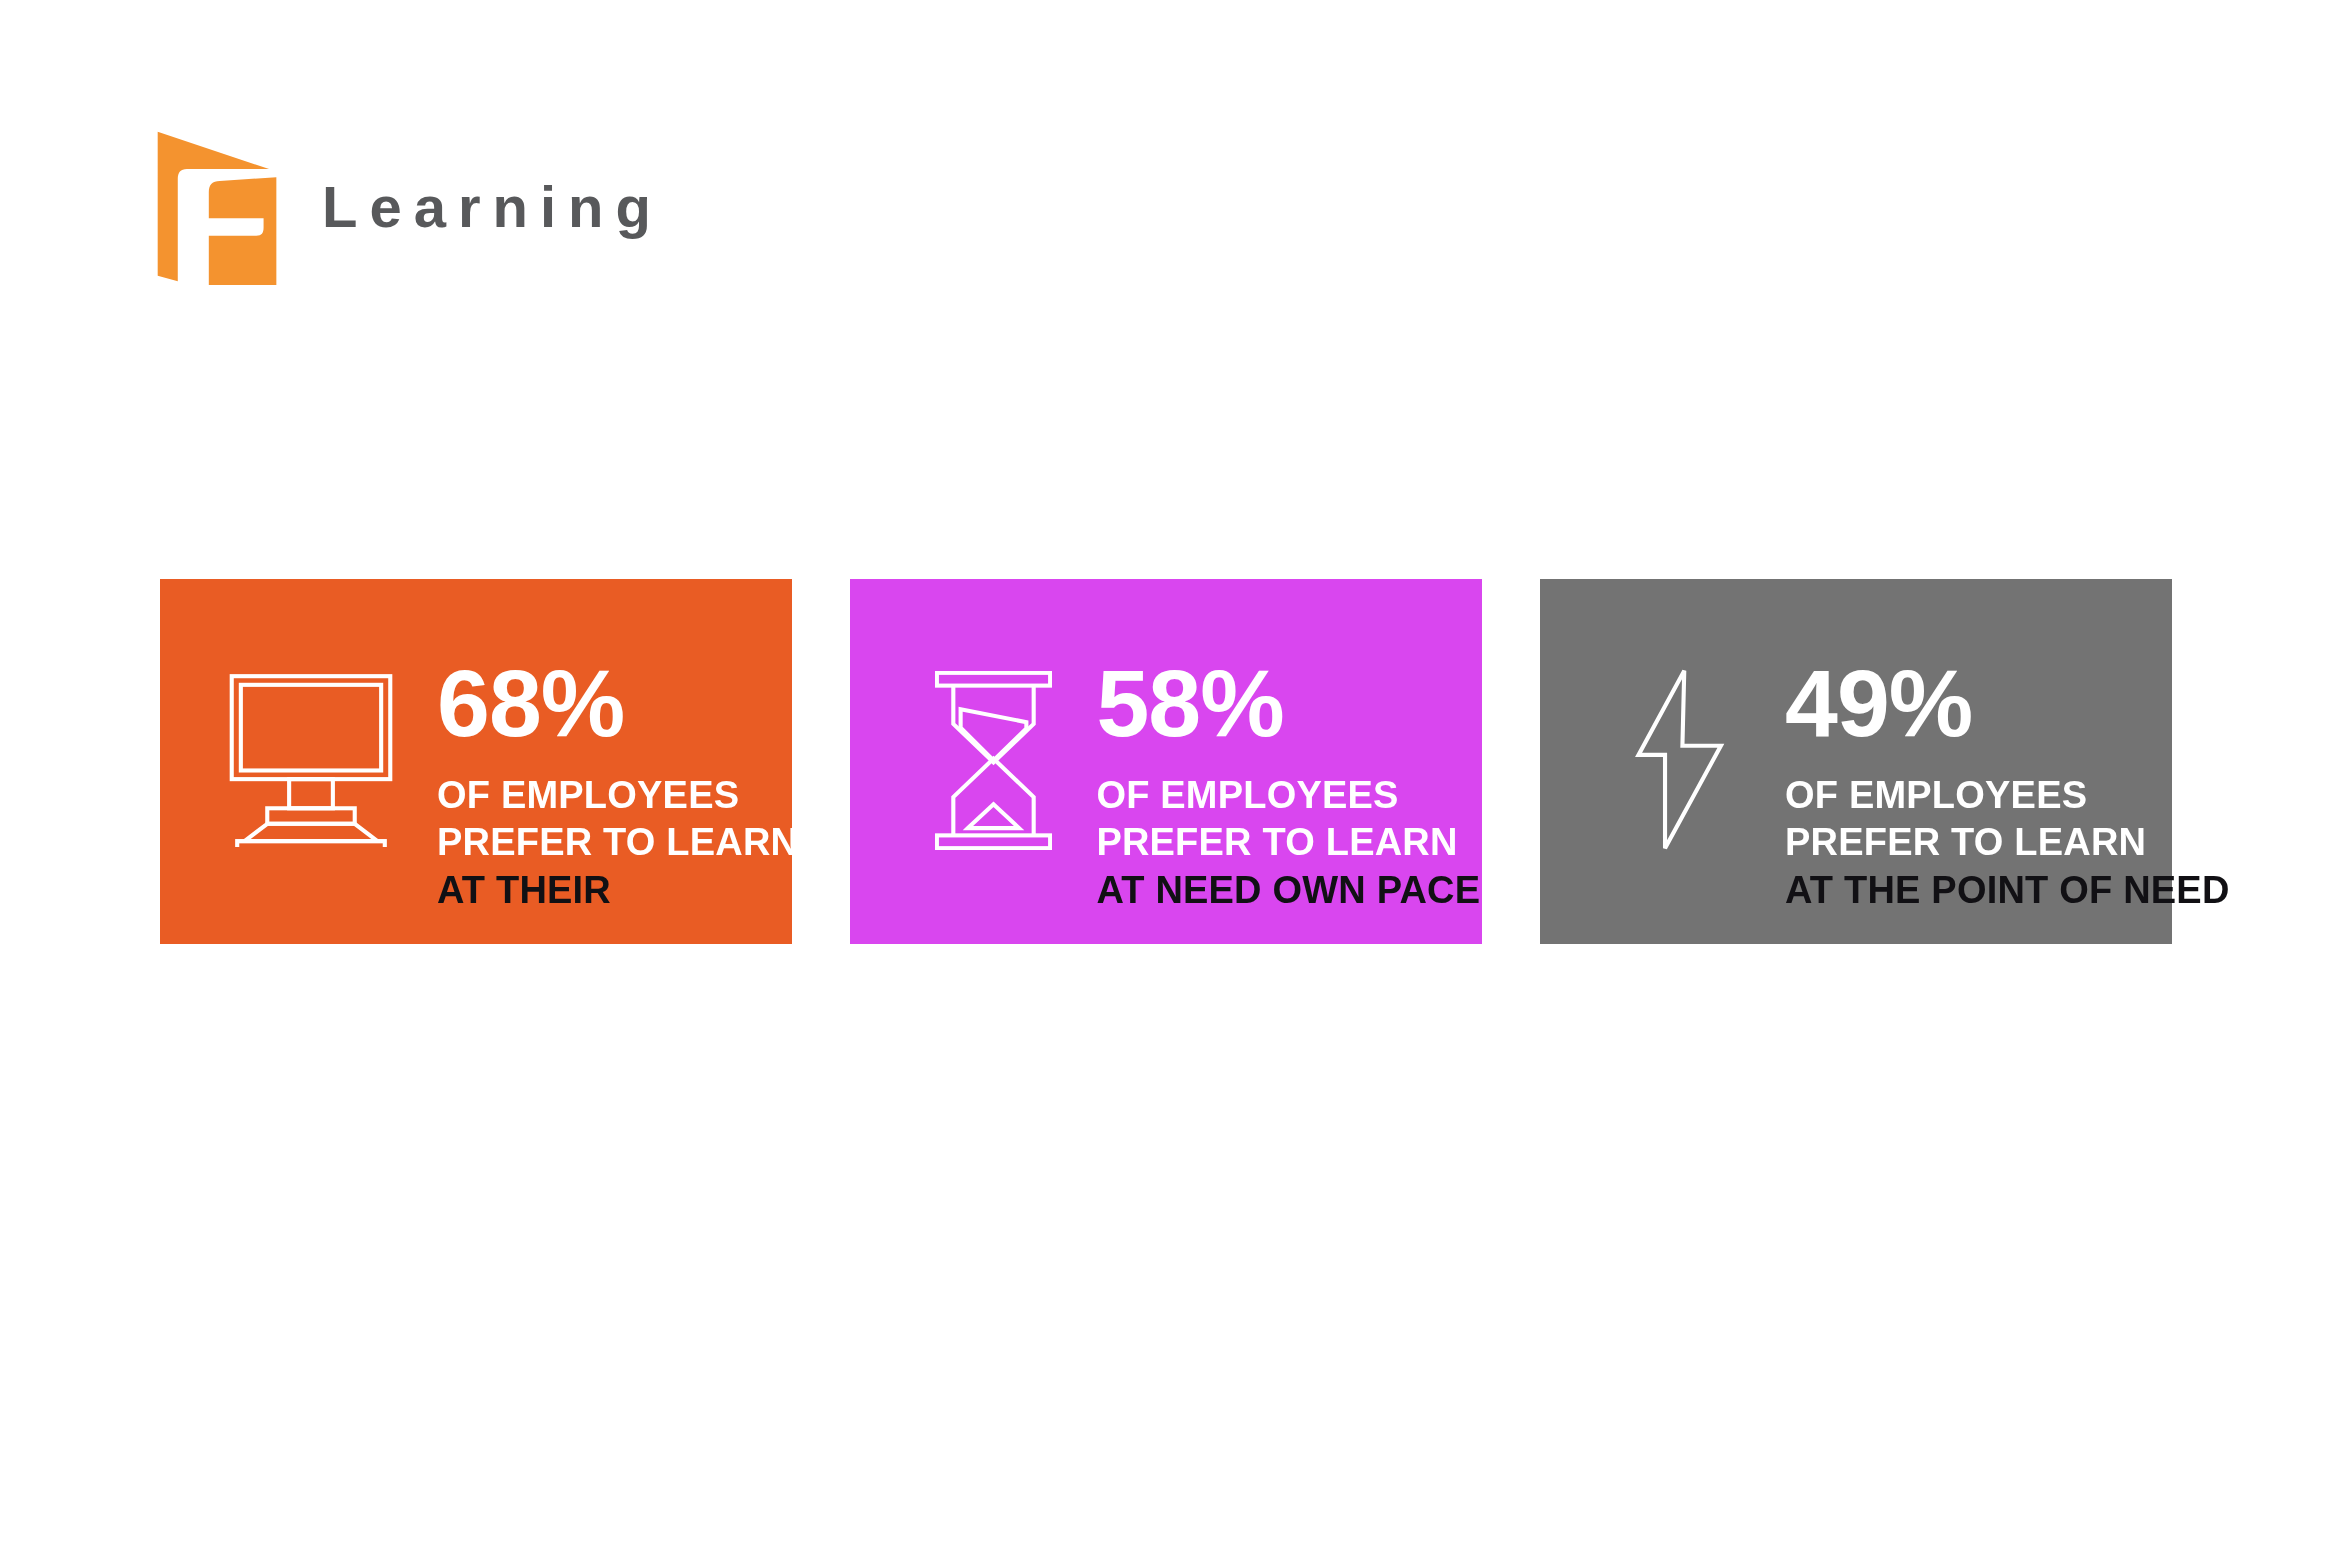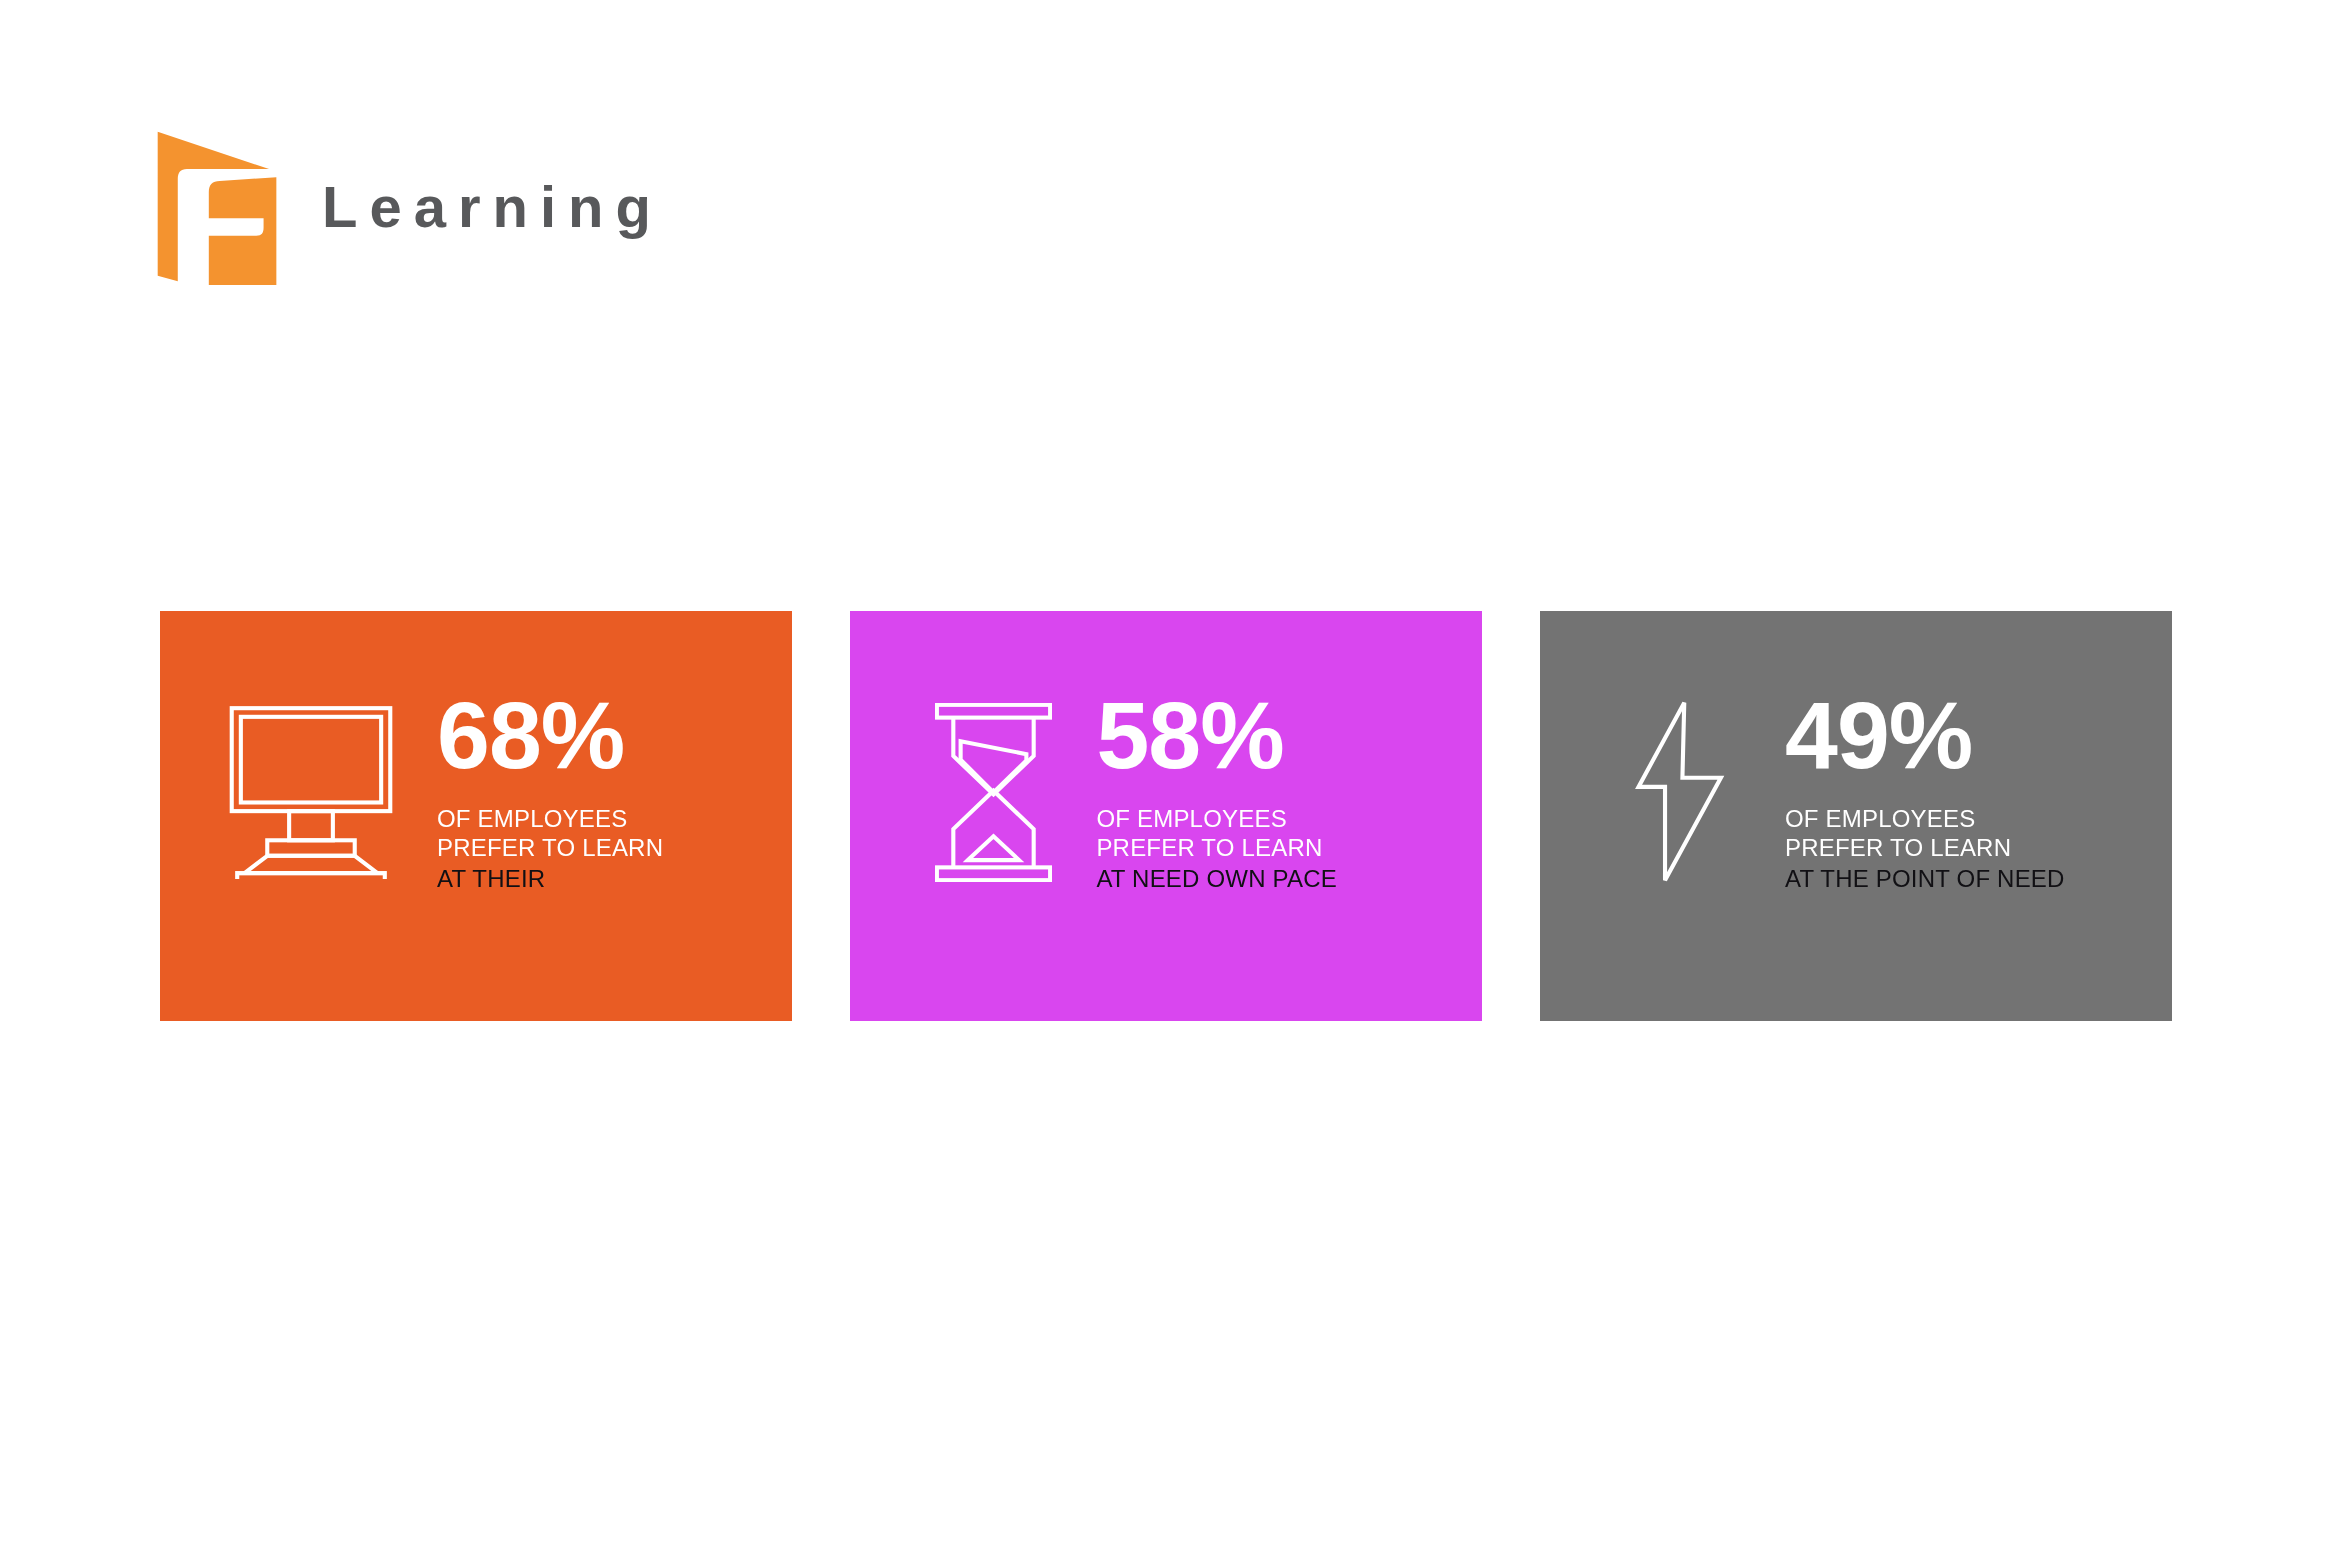--- a/index.html
+++ b/index.html
@@ -43,26 +43,25 @@
   
   #cards-row {
     position: absolute;
     left: 160px;
     top: 579px;
     display: flex;
     gap: 58px;
   }
   .stat-card {
     width: 632px;
-    height: 410px;
+    height: 365px;
     box-sizing: border-box;
     display: flex;
     align-items: flex-start;
     position: relative;
-    margin-top: 32px;
   }
   .card-inner {
     display: flex;
     align-items: flex-start;
     margin-top: 88px;
     margin-left: 69px;
   }
   .card-icon {
     flex: 0 0 auto;
     display: block;
@@ -74,22 +73,22 @@
   .pct {
     font-size: 95px;
     font-weight: bold;
     color: #ffffff;
     line-height: 0.95;
     letter-spacing: -0.9px;
     margin: 0;
     white-space: nowrap;
   }
   .line {
-    font-size: 24px;
-    font-weight: normal;
+    font-size: 38px;
+    font-weight: bold;
     color: #ffffff;
     line-height: 1.22;
     letter-spacing: 0.2px;
     margin: 0;
     white-space: nowrap;
   }
   .line.first { margin-top: 24px; }
   .line.emphasis { color: #111014; margin-top: 1.8px; }
 
   

